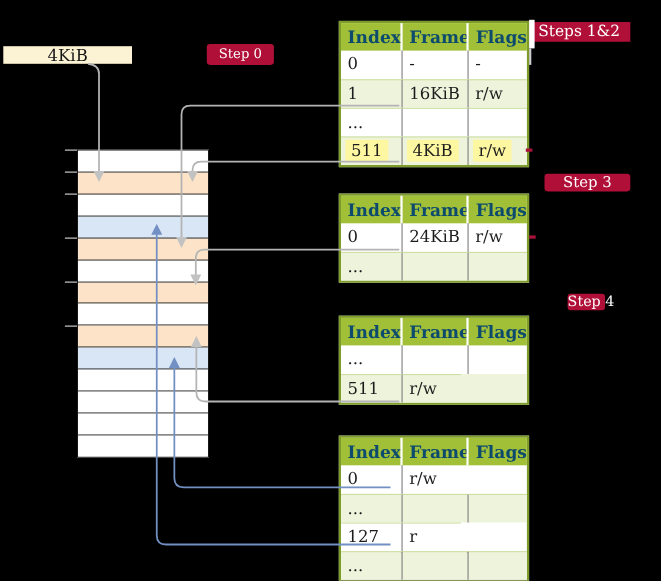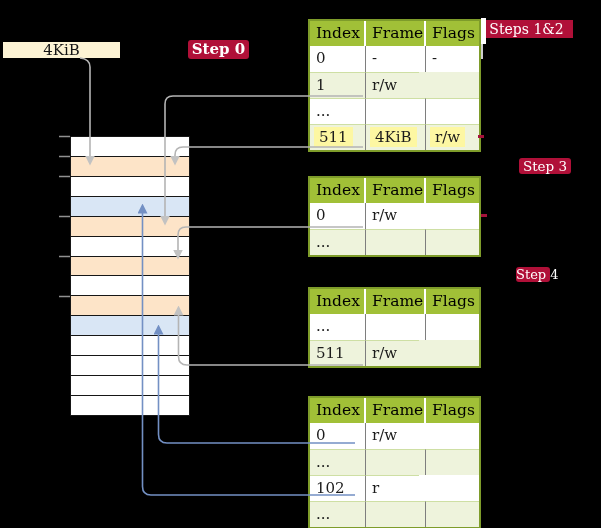--- a/index.html
+++ b/index.html
@@ -12,23 +12,23 @@
   .pagesize-box{
     position:absolute;left:3px;top:42px;width:117px;height:16px;
     background:var(--cream,#fcf3d4);color:#141414;
     font-size:15px;line-height:16px;text-align:center;
   }
   
   .badge{
     position:absolute;background:var(--crimson,#b01038);color:#fff;
     text-align:center;border-radius:3px;white-space:nowrap;
   }
-  .badge-step0 {left:188px;top:40px;width:61px;height:19px;line-height:19px;font-size:15px;font-weight:bold;}
+  .badge-step0 {left:188px;top:40px;width:61px;height:19px;line-height:19px;font-size:12px;}
   .badge-steps12{left:480px;top:20px;width:93px;height:18px;line-height:18px;font-size:14px;border-radius:3px 0 0 3px;}
-  .badge-step3 {left:519px;top:158px;width:52px;height:16px;line-height:16px;font-size:13.5px;}
+  .badge-step3 {left:495px;top:158px;width:78px;height:16px;line-height:16px;font-size:13.5px;}
   .badge-step4 {left:516px;top:267px;width:34px;height:15px;line-height:15px;font-size:13px;}
   
   .memory{
     position:absolute;left:70px;top:136px;width:120px;height:280px;
     box-sizing:border-box;border:1px solid #161616;background:#fff;
     display:flex;flex-direction:column;
   }
   .mrow{flex:1 1 auto;border-bottom:1px solid #161616;}
   .mrow:last-child{border-bottom:none;}
   .f-white{background:#ffffff;}
@@ -36,21 +36,21 @@
   .f-blue{background:var(--blue-row,#d9e6f5);}
   
   .ptable{
     position:absolute;left:308px;width:173px;box-sizing:border-box;
     border:2px solid var(--olive,#7e9c2a);background:#fff;
   }
   .trow{display:flex;height:26px;}
   .trow.thead{height:25px;background:var(--header-green,#a1c037);}
   .cell{box-sizing:border-box;padding-left:6px;overflow:hidden;white-space:nowrap;}
   .c0{width:56px;}.c1{width:60px;}.c2{width:53px;}
-  .th{color:#000000;font-weight:normal;font-size:15.5px;line-height:25px;border-right:2px solid #fff;}
+  .th{color:#0c4a6e;font-weight:bold;font-size:15.5px;line-height:25px;border-right:2px solid #fff;text-align:right;}
   .th.c2{border-right:none;}
   .td{font-size:15px;line-height:24px;color:#1c1c1c;border-right:1px solid #7e7e7e;}
   .td.c2{border-right:none;}
   .ptable .trow:nth-child(n+3) .td{border-top:1px solid var(--row-sep,#cedfa4);}
   .trow.shade{background:var(--row-green,#eef3dc);}
   .hl{background:var(--hl-yellow,#fdf7a2);padding:1px 5px;margin-left:-2px;}
   
   .white-strip {position:absolute;left:481px;top:18px;width:5px;height:26px;background:#fff;}
   .white-strip2{position:absolute;left:481px;top:44px;width:2px;height:15px;background:#cfcfcf;}
   .red-dash{position:absolute;width:6px;height:3px;background:#a5123a;}
@@ -100,20 +100,21 @@
         <div class="cell th c1">Frame</div>
         <div class="cell th c2">Flags</div>
       </div>
       <div class="trow">
         <div class="cell td c0">0</div>
         <div class="cell td c1">-</div>
         <div class="cell td c2">-</div>
       </div>
       <div class="trow shade">
         <div class="cell td c0">1</div>
+        <div class="cell td c1">16KiB</div>
         <div class="cell td c2">r/w</div>
       </div>
       <div class="trow">
         <div class="cell td c0">...</div>
         <div class="cell td c1"></div>
         <div class="cell td c2"></div>
       </div>
       <div class="trow shade">
         <div class="cell td c0"><span class="hl">511</span></div>
         <div class="cell td c1"><span class="hl">4KiB</span></div>
@@ -121,20 +122,21 @@
       </div>
     </div>
   <div class="ptable" style="top:176px">
       <div class="trow thead">
         <div class="cell th c0">Index</div>
         <div class="cell th c1">Frame</div>
         <div class="cell th c2">Flags</div>
       </div>
       <div class="trow">
         <div class="cell td c0">0</div>
+        <div class="cell td c1">24KiB</div>
         <div class="cell td c2">r/w</div>
       </div>
       <div class="trow shade">
         <div class="cell td c0">...</div>
         <div class="cell td c1"></div>
         <div class="cell td c2"></div>
       </div>
     </div>
   <div class="ptable" style="top:287px">
       <div class="trow thead">
@@ -161,21 +163,21 @@
       <div class="trow">
         <div class="cell td c0">0</div>
         <div class="cell td c2">r/w</div>
       </div>
       <div class="trow shade">
         <div class="cell td c0">...</div>
         <div class="cell td c1"></div>
         <div class="cell td c2"></div>
       </div>
       <div class="trow">
-        <div class="cell td c0">102</div>
+        <div class="cell td c0">127</div>
         <div class="cell td c2">r</div>
       </div>
       <div class="trow shade">
         <div class="cell td c0">...</div>
         <div class="cell td c1"></div>
         <div class="cell td c2"></div>
       </div>
     </div>
 
   <div class="white-strip"></div>

